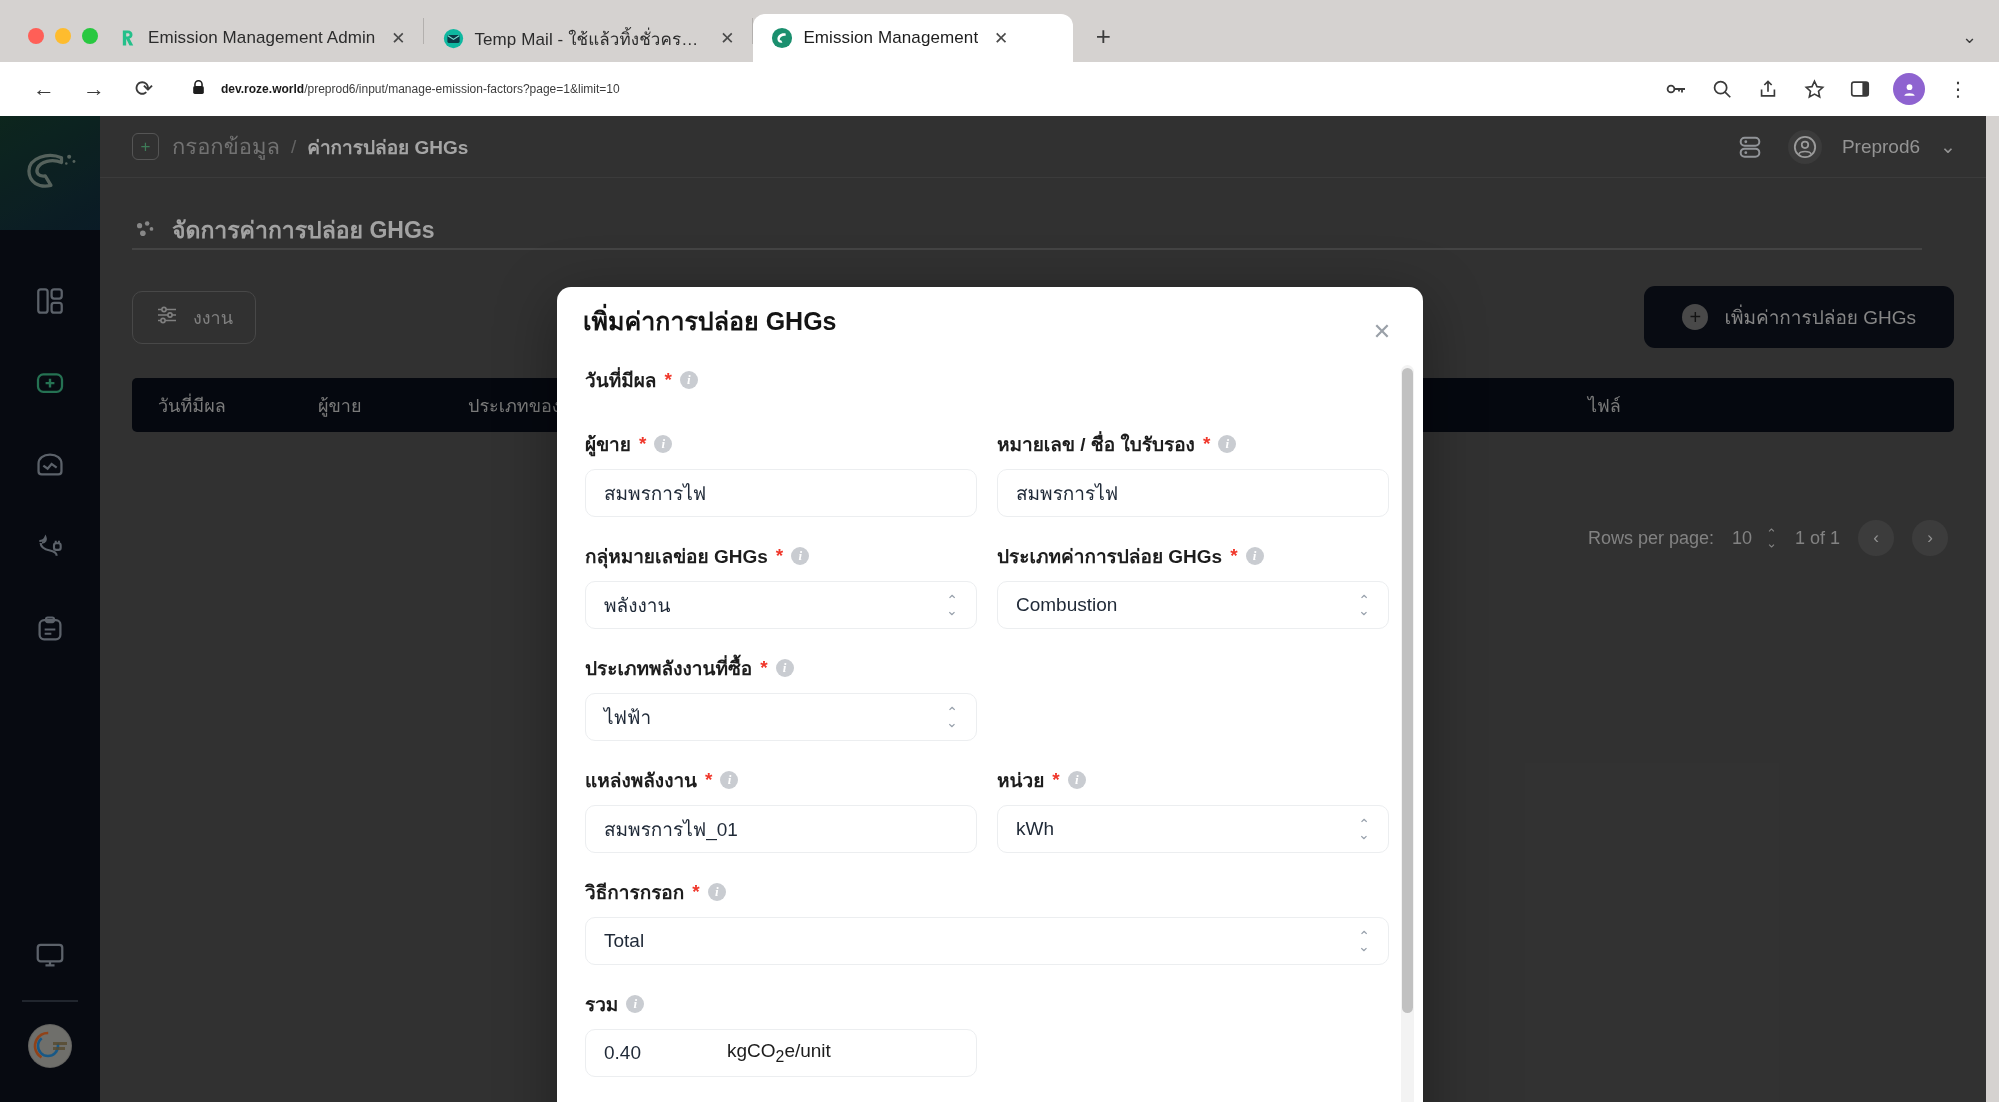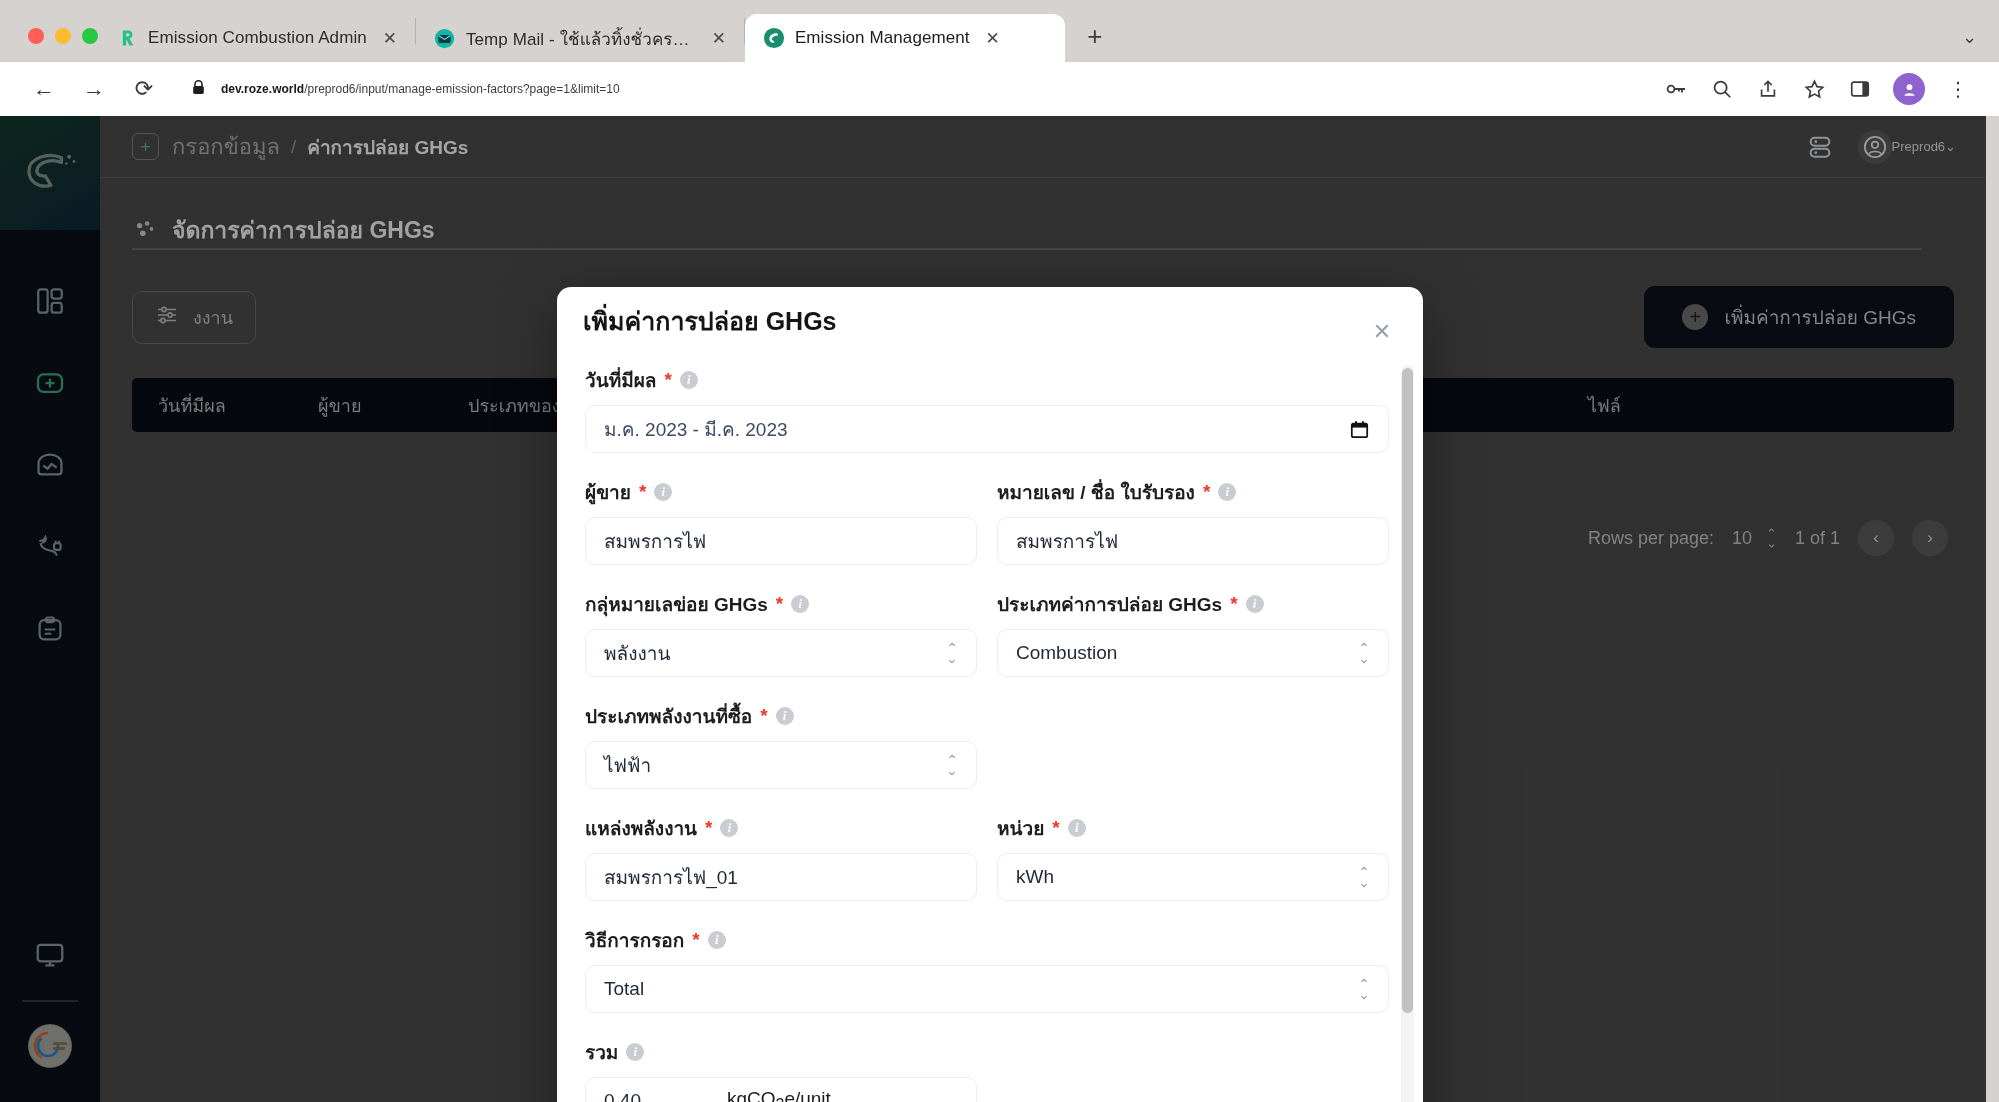--- a/index.html
+++ b/index.html
@@ -119,21 +119,21 @@
   .bc-badge {
     width: 27px; height: 27px; border: 1.6px solid #6b6b6b;
     border-radius: 6px; display: flex; align-items: center;
     justify-content: center; color: #4e9b6f; font-size: 17px; margin-right: 13px;
   }
   .bc-item { font-size: 22px; color: #8f8f8f; }
   .bc-sep { margin: 0 11px; color: #7d7d7d; font-size: 19px; }
   .bc-cur { font-size: 19px; color: #cfcfcf; font-weight: 600; }
   .topbar-right { margin-left: auto; display: flex; align-items: center; gap: 22px; }
   .tb-ic { color: #b6b9bf; width: 32px; height: 32px; display: flex; align-items: center; justify-content: center; }
-  .user-chip { display: flex; align-items: center; gap: 0; color: #b9b9b9; font-size: 13px; }
+  .user-chip { display: flex; align-items: center; gap: 20px; color: #b9b9b9; font-size: 19px; }
   .user-circle {
     width: 34px; height: 34px; border-radius: 50%;
     display: flex; align-items: center; justify-content: center;
     background: #4a4a4a; color: #c2c2c2;
   }
 
   .page-head { padding: 34px 32px 0 32px; }
   .page-title-row { display: flex; align-items: center; gap: 14px; }
   .page-title { font-size: 23px; font-weight: 700; color: #cbcbcb; }
   .title-icon { color: #a9a9a9; display: flex; }
@@ -256,21 +256,21 @@
       <div class="dot y"></div>
       <div class="dot g"></div>
     </div>
 
     <div class="tab inactive">
       <span class="tab-fav">
         <svg width="20" height="20" viewBox="0 0 24 24">
             <path d="M7 3 L7 21 L11 21 L11 13 L15 21 L19.5 21 L15 12.6 C17.3 12 18.6 10.4 18.6 8 C18.6 5 16.4 3 13 3 Z M11 6.4 L12.8 6.4 C14.3 6.4 15.1 7 15.1 8.2 C15.1 9.4 14.3 10.1 12.8 10.1 L11 10.1 Z" fill="#24c08a"></path>
           </svg>
       </span>
-      <span class="tab-title">Emission Combustion Admin</span>
+      <span class="tab-title">Emission Management Admin</span>
       <span class="tab-close">✕</span>
     </div>
     <div class="tab-sep"></div>
 
     <div class="tab inactive">
       <span class="tab-fav">
         <svg width="21" height="21" viewBox="0 0 24 24">
             <circle cx="12" cy="12" r="11" fill="#0fb8a0"></circle>
             <rect x="5" y="8" width="14" height="9" rx="1.6" fill="#0b3a46"></rect>
             <path d="M5.6 8.8 L12 13 L18.4 8.8" stroke="#7fe3d4" stroke-width="1.3" fill="none"></path>
@@ -514,30 +514,20 @@
 
       <div class="form-scroll">
 
         <div class="grid2 row-mb">
           <div class="col">
             <div class="lbl">
               <span>วันที่มีผล</span>
                 <span class="req">*</span>
               <span class="info-i">i</span>
             </div>
-            <div class="ctl datevalue">
-              <span>ม.ค. 2023 - มี.ค. 2023</span>
-              <span class="cal-ic">
-                <svg width="21" height="21" viewBox="0 0 24 24">
-                    <rect x="3.2" y="5.4" width="17.6" height="15.4" rx="2" stroke="#111" stroke-width="2" fill="none"></rect>
-                    <rect x="3.2" y="5.4" width="17.6" height="4.4" fill="#111"></rect>
-                    <path d="M8 2.6 V6.6 M16 2.6 V6.6" stroke="#111" stroke-width="2.2"></path>
-                  </svg>
-              </span>
-            </div>
           </div>
         </div>
 
         <div class="grid2 row-mb">
           <div class="col">
             <div class="lbl">
               <span>ผู้ขาย</span>
                 <span class="req">*</span>
               <span class="info-i">i</span>
             </div>

